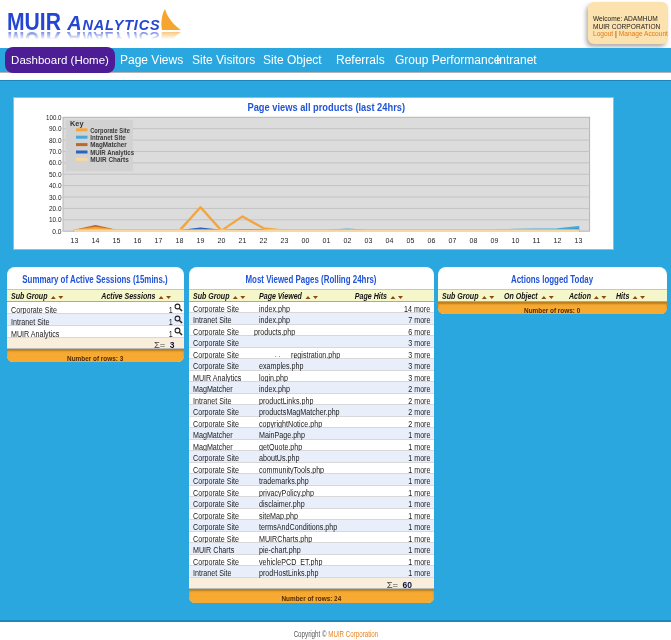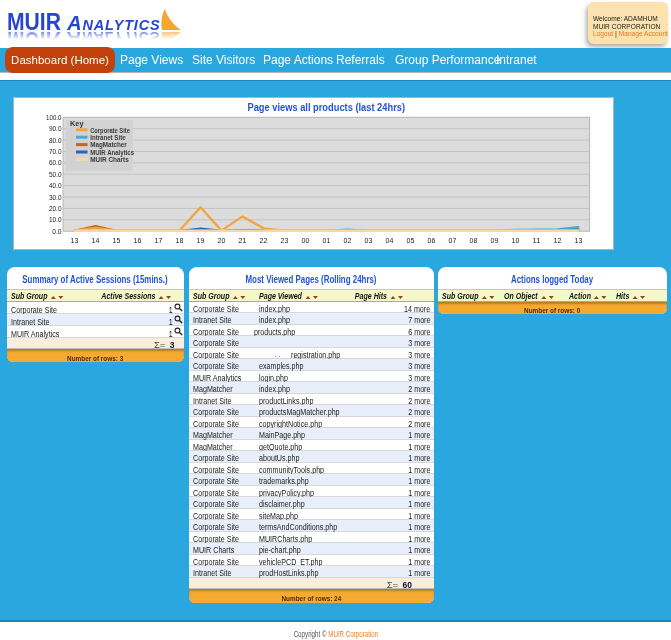--- a/index.html
+++ b/index.html
@@ -13,21 +13,21 @@
 #logo .an small { font-size:14.5px; letter-spacing:0.8px; font-weight:bold; }
 #logo svg { vertical-align:baseline; margin-left:0px; }
 
 #welcome { position:absolute; left:588px; top:2px; width:80px; height:42px; background:#fbe2ae;
   border-radius:6px; box-shadow:-2px 3px 4px rgba(80,80,80,0.45); font-size:7.5px; color:#222;
   padding:13px 0 0 4.5px; line-height:7.5px; }
 #welcome div { white-space:nowrap; transform:scaleX(0.88); transform-origin:left center; }
 #welcome .lnk { color:#e07a1e; }
 
 #nav { position:absolute; left:0; top:48px; width:671px; height:25px; background:#2aa7df; border-bottom:1px solid #b5b5b5; }
-#navtab { position:absolute; left:5px; top:-1px; width:110px; height:26px; background:#c2410c; border-radius:8px;
+#navtab { position:absolute; left:5px; top:-1px; width:110px; height:26px; background:#4c1d95; border-radius:8px;
   color:#fff; font-size:11.5px; text-align:center; line-height:26px; }
 .navitem { position:absolute; top:0; color:#fff; font-size:12px; line-height:25px; }
 
 #content { position:absolute; left:0; top:80px; width:671px; height:542px; background:#2aa7df;
   border-top:1px solid #1c86bd; border-bottom:2px solid #1c86bd; }
 
 #chartbox { position:absolute; left:13px; top:15.5px; width:601px; height:153px; background:#fff; border:1px solid #a0b8c8; }
 #charttitle { position:absolute; left:13px; top:2px; width:100%; text-align:center; color:#2254d8; font-weight:bold; line-height:12px; }
 
 .panel { position:absolute; background:#fff; border-radius:8px 8px 6px 6px; }
@@ -58,21 +58,21 @@
   </div>
   <div id="welcome">
     <div>Welcome: ADAMHUM</div>
     <div>MUIR CORPORATION</div>
     <div><span class="lnk">Logout</span> <b style="color:#b06018">|</b> <span class="lnk">Manage Account</span></div>
   </div>
   <div id="nav">
     <div id="navtab">Dashboard (Home)</div>
     <span class="navitem" style="left:120px">Page Views</span>
     <span class="navitem" style="left:192px">Site Visitors</span>
-    <span class="navitem" style="left:263px">Page Actions</span>
+    <span class="navitem" style="left:263px">Site Object</span>
     <span class="navitem" style="left:336px">Referrals</span>
     <span class="navitem" style="left:395px">Group Performance</span>
     <span class="navitem" style="left:496px">Intranet</span>
   </div>
   <div id="content">
     <div id="chartbox">
       <div id="charttitle"><span style="display:inline-block;font-size:11px;font-weight:bold;transform:scaleX(0.845);transform-origin:center center;white-space:nowrap;">Page views all products (last 24hrs)</span></div>
       <svg id="chartsvg" width="599" height="151" viewBox="0 0 599 151" style="position:absolute;left:0;top:0" font-family="Liberation Sans">
 <rect x="49.0" y="19.3" width="526.6" height="113.9" fill="#dcdcdc" stroke="#b5b5b5" stroke-width="1"></rect>
 <line x1="49.0" y1="30.69" x2="575.6" y2="30.69" stroke="#c3c3c3" stroke-width="1"></line>

